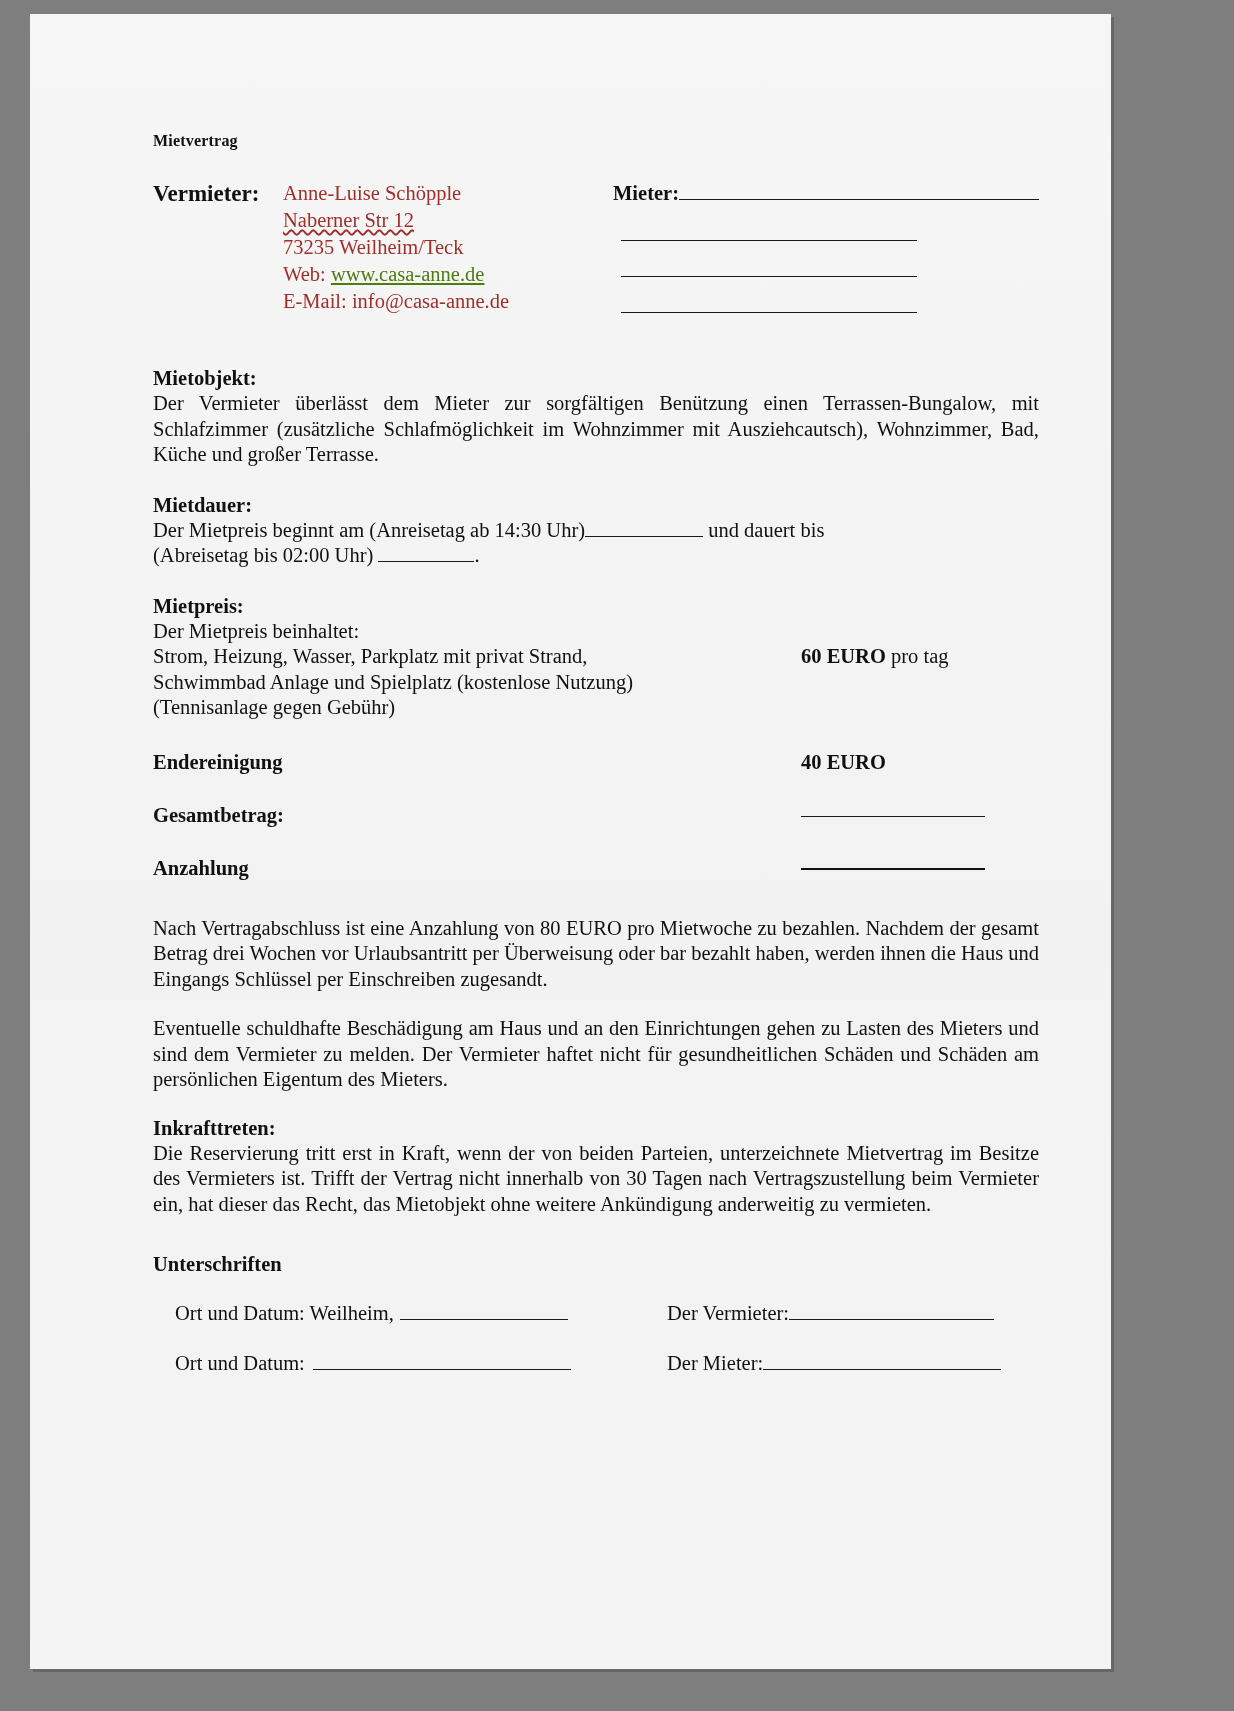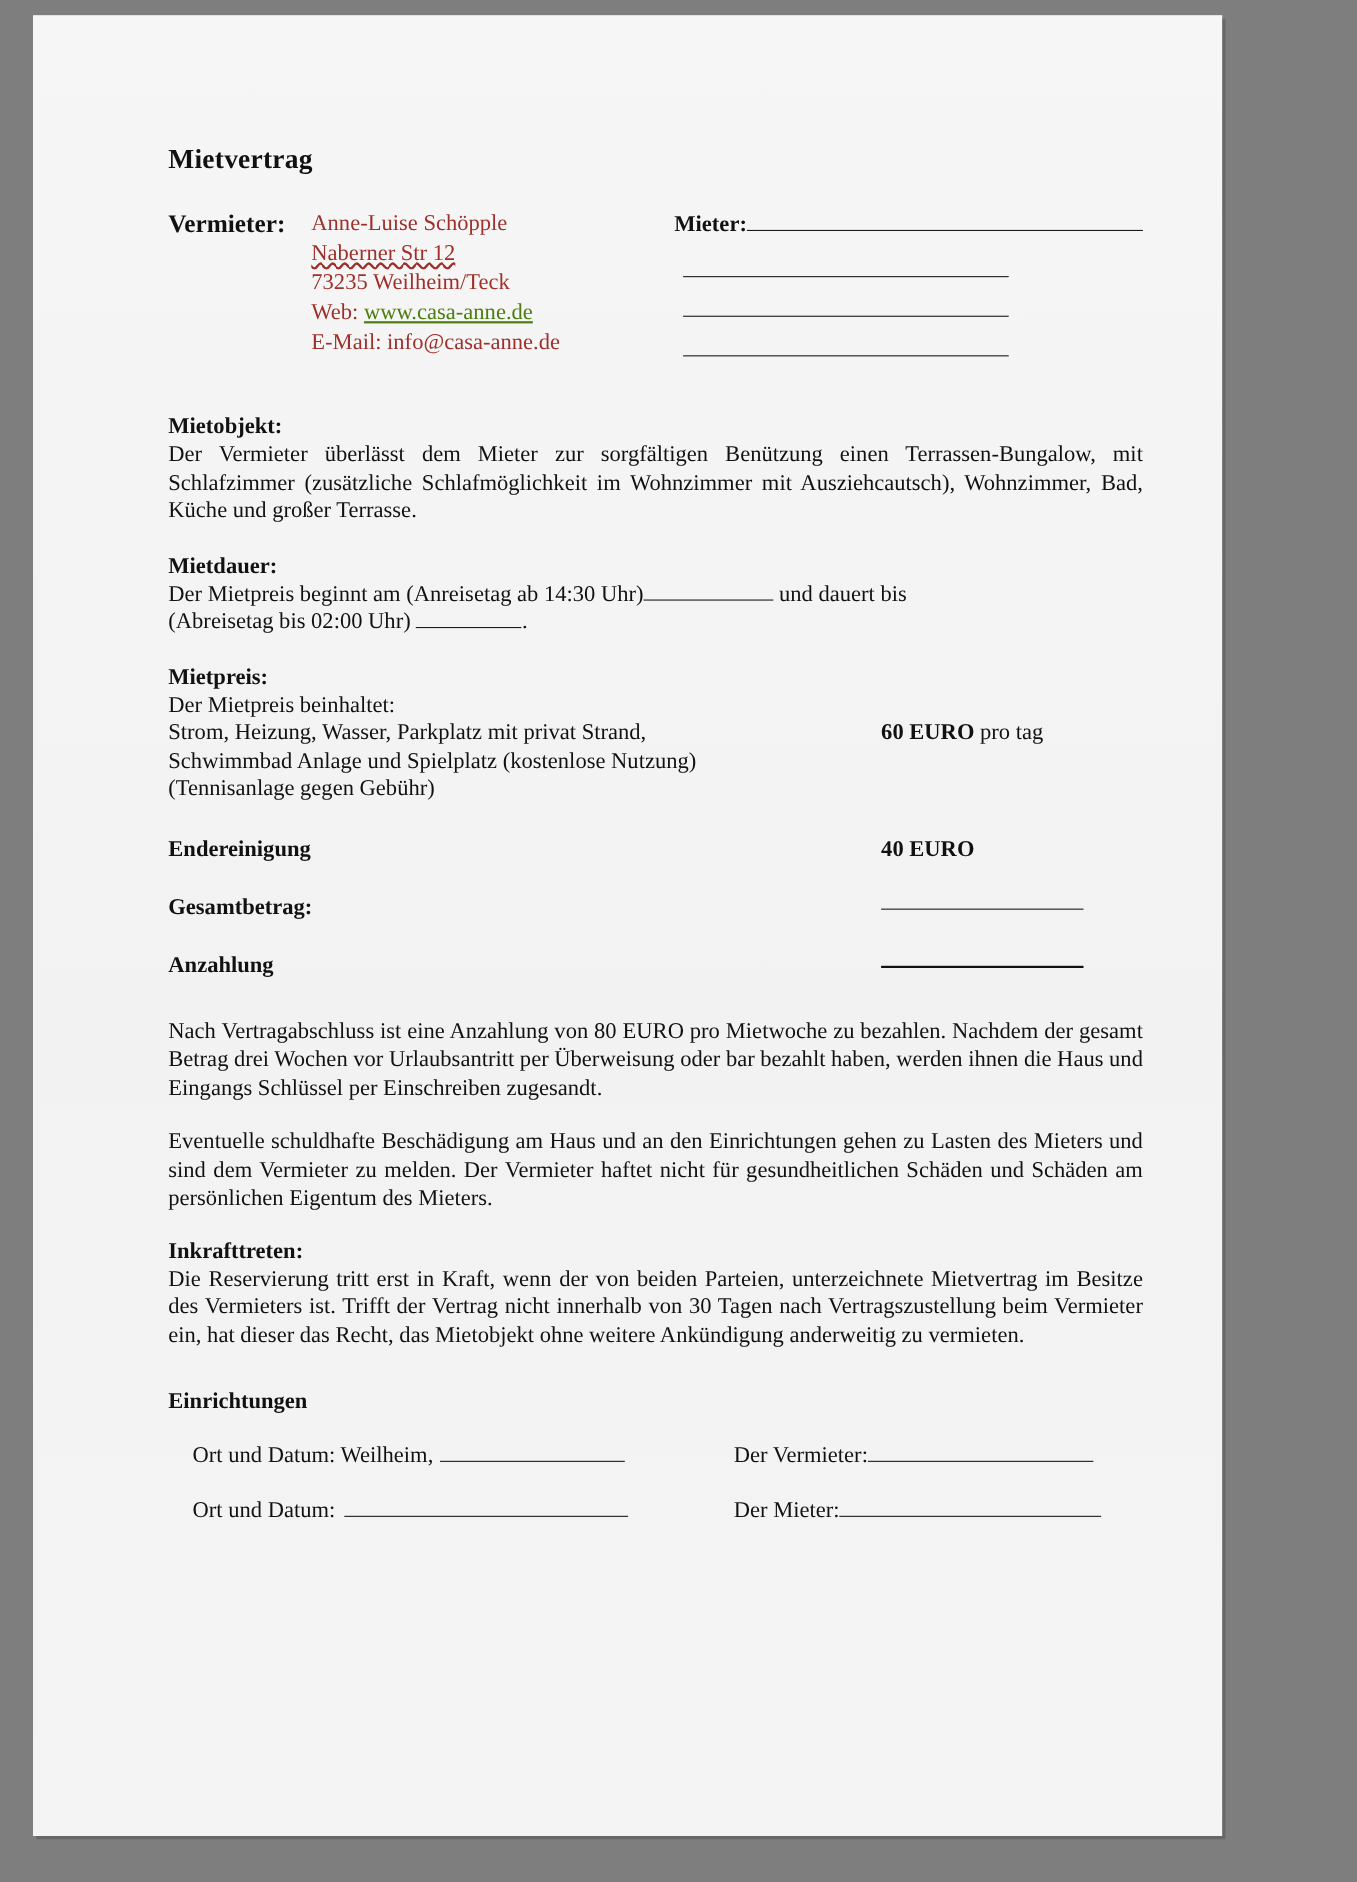--- a/index.html
+++ b/index.html
@@ -43,21 +43,21 @@
   }
 
   .content {
     position: relative;
     z-index: 1;
     padding: 118px 72px 0 123px;
     color: #111;
   }
 
   .doc-title {
-    font-size: 25px;
+    font-size: 16px;
     font-weight: bold;
     letter-spacing: 0.2px;
     margin: 0 0 30px 0;
   }
 
   
   .parties {
     display: flex;
     align-items: flex-start;
     margin-bottom: 52px;
@@ -295,21 +295,21 @@
 
     <p class="para loose" style="margin-top:36px">Nach Vertragabschluss ist eine Anzahlung von 80 EURO pro Mietwoche zu bezahlen. Nachdem der gesamt Betrag drei Wochen vor Urlaubsantritt per Überweisung oder bar bezahlt haben, werden ihnen die Haus und Eingangs Schlüssel per Einschreiben zugesandt.</p>
 
     <p class="para loose">Eventuelle schuldhafte Beschädigung am Haus und an den Einrichtungen gehen zu Lasten des Mieters und sind dem Vermieter zu melden. Der Vermieter haftet nicht für gesundheitlichen Schäden und Schäden am persönlichen Eigentum des Mieters.</p>
 
     <div class="sec">
       <div class="sec-head">Inkrafttreten:</div>
       <p class="para">Die Reservierung tritt erst in Kraft, wenn der von beiden Parteien, unterzeichnete Mietvertrag im Besitze des Vermieters ist. Trifft der Vertrag nicht innerhalb von 30 Tagen nach Vertragszustellung beim Vermieter ein, hat dieser das Recht, das Mietobjekt ohne weitere Ankündigung anderweitig zu vermieten.</p>
     </div>
 
-    <div class="sig-head">Einrichtungen</div>
+    <div class="sig-head">Unterschriften</div>
 
     <div class="sig-row">
       <span class="sig-cell left">
         <span class="sig-label">Ort und Datum: Weilheim,</span>
         <span class="sig-line w-short"></span>
       </span>
       <span class="sig-cell right">
         <span class="sig-label">Der Vermieter:</span>
         <span class="sig-line w-long"></span>
       </span>

